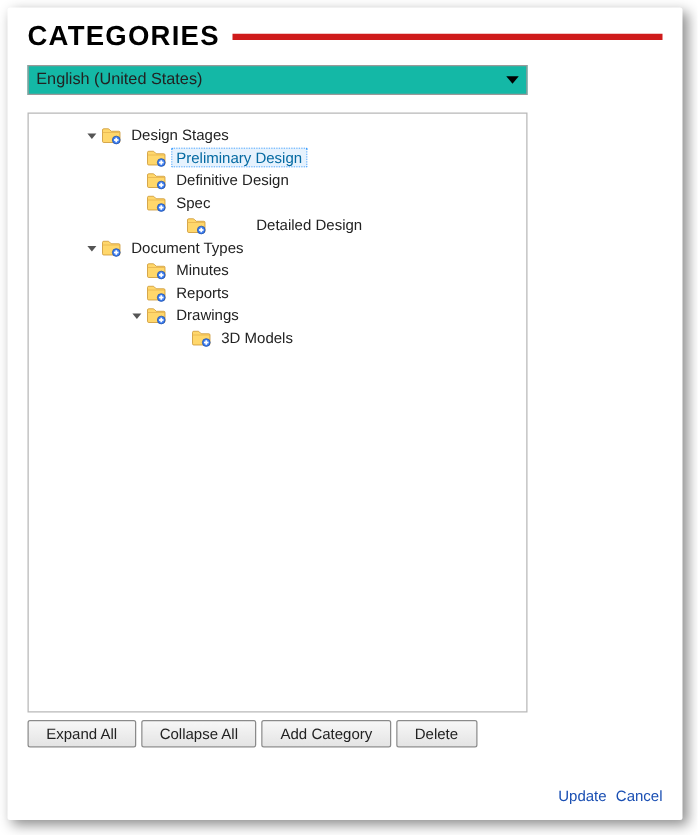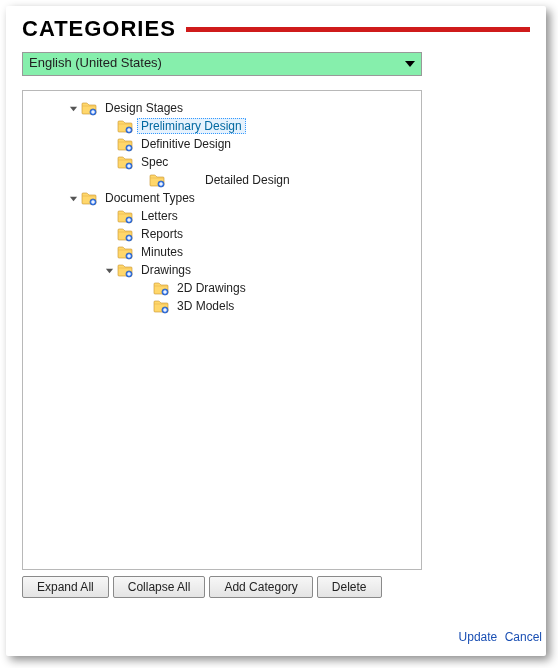--- a/index.html
+++ b/index.html
@@ -21,21 +21,21 @@
     color: #000000;
     letter-spacing: 1px;
     white-space: nowrap;
     padding-right: 10px;
   }
   .rule { flex: 1; height: 5px; background: #cf1b1b; }
   .lang-select {
     width: 400px;
     height: 24px;
     border: 1px solid #999;
-    background: #86efac;
+    background: #14b8a6;
     font-size: 13px;
     padding: 2px 20px 2px 6px;
     position: relative;
     cursor: pointer;
     margin-bottom: 14px;
     color: #222;
   }
   .lang-select .caret {
     position: absolute;
     right: 6px; top: 50%;
@@ -91,21 +91,21 @@
     font-size: 12px;
     padding: 3px 14px;
     background: linear-gradient(#f7f7f7,#e4e4e4);
     border: 1px solid #8a8a8a;
     border-radius: 2px;
     cursor: pointer;
     color: #222;
   }
   .footer-links {
     position: absolute;
-    right: 4px;
+    right: 16px;
     bottom: 12px;
     font-size: 12px;
     text-align: center;
   }
   .footer-links a {
     color: #1a4fb3;
     text-decoration: none;
     cursor: pointer;
     margin-left: 4px;
   }
@@ -231,51 +231,36 @@
                 <span class="spacer"></span>
                 <span class="icon">
                   <svg width="16" height="16" viewBox="0 0 16 16">
                     <path d="M1 4 L1 13 Q1 14 2 14 L14 14 Q15 14 15 13 L15 6 Q15 5 14 5 L8 5 L6.5 3.5 Q6 3 5.3 3 L2 3 Q1 3 1 4 Z" fill="#ffd76b" stroke="#c8902a" stroke-width="0.6"></path>
                     <path d="M1 6 L15 6" stroke="#e6b24c" stroke-width="0.6"></path>
                     <circle cx="12" cy="12" r="3.1" fill="#3d7ef2" stroke="#1d4fa8" stroke-width="0.6"></circle>
                     <rect x="11.3" y="10.2" width="1.4" height="3.6" fill="#fff"></rect>
                     <rect x="10.2" y="11.3" width="3.6" height="1.4" fill="#fff"></rect>
                   </svg>
                 </span>
-                <span class="label">Letters</span>
+                <span class="label">Minutes</span>
               </div>
             </li>
             <li class="node">
               <div class="row" style="padding-left: 58px;">
                 <span class="spacer"></span>
                 <span class="icon">
                   <svg width="16" height="16" viewBox="0 0 16 16">
                     <path d="M1 4 L1 13 Q1 14 2 14 L14 14 Q15 14 15 13 L15 6 Q15 5 14 5 L8 5 L6.5 3.5 Q6 3 5.3 3 L2 3 Q1 3 1 4 Z" fill="#ffd76b" stroke="#c8902a" stroke-width="0.6"></path>
                     <path d="M1 6 L15 6" stroke="#e6b24c" stroke-width="0.6"></path>
                     <circle cx="12" cy="12" r="3.1" fill="#3d7ef2" stroke="#1d4fa8" stroke-width="0.6"></circle>
                     <rect x="11.3" y="10.2" width="1.4" height="3.6" fill="#fff"></rect>
                     <rect x="10.2" y="11.3" width="3.6" height="1.4" fill="#fff"></rect>
                   </svg>
                 </span>
                 <span class="label">Reports</span>
-              </div>
-            </li>
-            <li class="node">
-              <div class="row" style="padding-left: 58px;">
-                <span class="spacer"></span>
-                <span class="icon">
-                  <svg width="16" height="16" viewBox="0 0 16 16">
-                    <path d="M1 4 L1 13 Q1 14 2 14 L14 14 Q15 14 15 13 L15 6 Q15 5 14 5 L8 5 L6.5 3.5 Q6 3 5.3 3 L2 3 Q1 3 1 4 Z" fill="#ffd76b" stroke="#c8902a" stroke-width="0.6"></path>
-                    <path d="M1 6 L15 6" stroke="#e6b24c" stroke-width="0.6"></path>
-                    <circle cx="12" cy="12" r="3.1" fill="#3d7ef2" stroke="#1d4fa8" stroke-width="0.6"></circle>
-                    <rect x="11.3" y="10.2" width="1.4" height="3.6" fill="#fff"></rect>
-                    <rect x="10.2" y="11.3" width="3.6" height="1.4" fill="#fff"></rect>
-                  </svg>
-                </span>
-                <span class="label">Minutes</span>
               </div>
             </li>
             <li class="node">
               <div class="row" style="padding-left: 58px;">
                 <span class="toggle">
                   <svg width="9" height="9" viewBox="0 0 10 10">
                     <path d="M1 3 L9 3 L5 8 Z" fill="#555"></path>
                   </svg>
                 </span>
                 <span class="icon">
@@ -283,35 +268,20 @@
                     <path d="M1 4 L1 13 Q1 14 2 14 L14 14 Q15 14 15 13 L15 6 Q15 5 14 5 L8 5 L6.5 3.5 Q6 3 5.3 3 L2 3 Q1 3 1 4 Z" fill="#ffd76b" stroke="#c8902a" stroke-width="0.6"></path>
                     <path d="M1 6 L15 6" stroke="#e6b24c" stroke-width="0.6"></path>
                     <circle cx="12" cy="12" r="3.1" fill="#3d7ef2" stroke="#1d4fa8" stroke-width="0.6"></circle>
                     <rect x="11.3" y="10.2" width="1.4" height="3.6" fill="#fff"></rect>
                     <rect x="10.2" y="11.3" width="3.6" height="1.4" fill="#fff"></rect>
                   </svg>
                 </span>
                 <span class="label">Drawings</span>
               </div>
               <ul>
-                <li class="node">
-                  <div class="row" style="padding-left: 76px;">
-                    <span class="spacer"></span>
-                    <span class="icon">
-                      <svg width="16" height="16" viewBox="0 0 16 16">
-                        <path d="M1 4 L1 13 Q1 14 2 14 L14 14 Q15 14 15 13 L15 6 Q15 5 14 5 L8 5 L6.5 3.5 Q6 3 5.3 3 L2 3 Q1 3 1 4 Z" fill="#ffd76b" stroke="#c8902a" stroke-width="0.6"></path>
-                        <path d="M1 6 L15 6" stroke="#e6b24c" stroke-width="0.6"></path>
-                        <circle cx="12" cy="12" r="3.1" fill="#3d7ef2" stroke="#1d4fa8" stroke-width="0.6"></circle>
-                        <rect x="11.3" y="10.2" width="1.4" height="3.6" fill="#fff"></rect>
-                        <rect x="10.2" y="11.3" width="3.6" height="1.4" fill="#fff"></rect>
-                      </svg>
-                    </span>
-                    <span class="label">2D Drawings</span>
-                  </div>
-                </li>
                 <li class="node">
                   <div class="row" style="padding-left: 76px;">
                     <span class="spacer"></span>
                     <span class="icon">
                       <svg width="16" height="16" viewBox="0 0 16 16">
                         <path d="M1 4 L1 13 Q1 14 2 14 L14 14 Q15 14 15 13 L15 6 Q15 5 14 5 L8 5 L6.5 3.5 Q6 3 5.3 3 L2 3 Q1 3 1 4 Z" fill="#ffd76b" stroke="#c8902a" stroke-width="0.6"></path>
                         <path d="M1 6 L15 6" stroke="#e6b24c" stroke-width="0.6"></path>
                         <circle cx="12" cy="12" r="3.1" fill="#3d7ef2" stroke="#1d4fa8" stroke-width="0.6"></circle>
                         <rect x="11.3" y="10.2" width="1.4" height="3.6" fill="#fff"></rect>
                         <rect x="10.2" y="11.3" width="3.6" height="1.4" fill="#fff"></rect>

